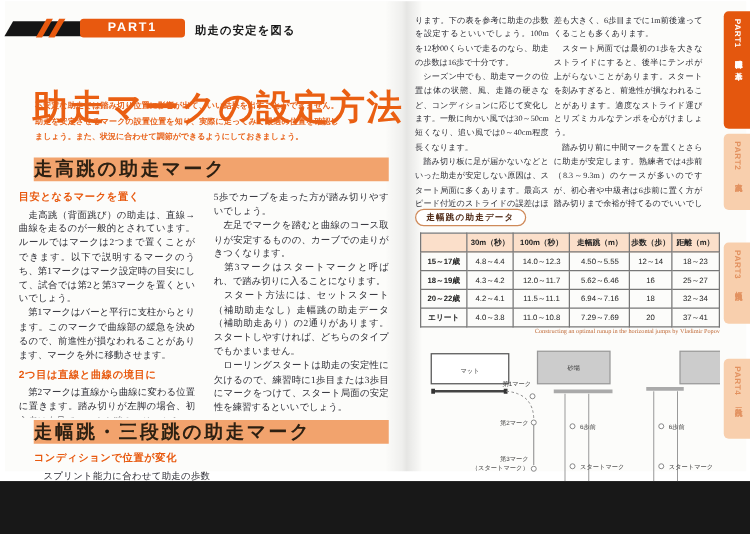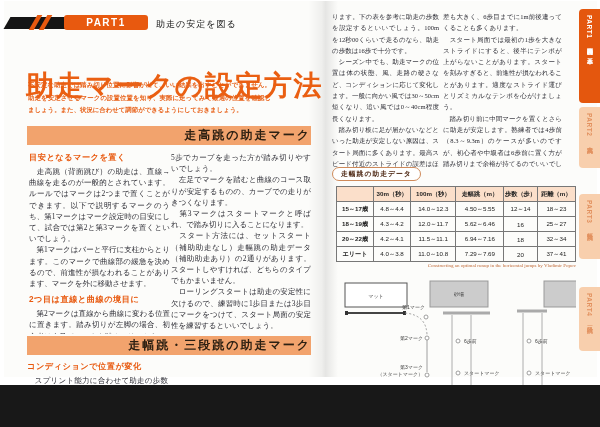--- a/index.html
+++ b/index.html
@@ -10,31 +10,31 @@
   .gutter { position:absolute; left:308px; top:1px; width:30px; bottom:8px;
             background:linear-gradient(90deg, rgba(0,0,0,0) 0%, rgba(0,0,0,0.05) 45%, rgba(0,0,0,0.09) 58%, rgba(0,0,0,0) 100%); }
 
   
   .banner-black { position:absolute; left:7px; top:17px; width:66px; height:12px; background:#151515; transform:skewX(-30deg); }
   .stripe { position:absolute; top:15px; width:5px; height:15px; background:#e8590f; transform:skewX(-30deg); }
   .stripe.s1 { left:33px; } .stripe.s2 { left:43px; }
   .part-badge { position:absolute; left:64px; top:15px; width:84px; height:15px; background:#e8590f;
                 border-radius:3px; color:#fff; font-weight:bold; font-size:10px; text-align:center;
                 line-height:15px; letter-spacing:1.5px; }
-  .part-title { position:absolute; left:156px; top:18px; font-size:9px; font-weight:normal; color:#151515; letter-spacing:1px; }
+  .part-title { position:absolute; left:156px; top:18px; font-size:9px; font-weight:bold; color:#151515; letter-spacing:1px; }
   .page-title { position:absolute; left:26px; top:33px; font-size:28px; font-weight:bold; color:#ea5f12; letter-spacing:1.5px;margin-top:34px; }
   .intro { position:absolute; left:28px; top:79px; width:243px; font-size:6.4px; line-height:12.6px;
            font-weight:bold; color:#e8621a; text-align:justify; }
 
   
   .band { position:absolute; left:27px; width:284px; height:19px; background:#f2a36d; color:#2d2012;
-          font-weight:bold; font-size:12px; text-align:right; line-height:19px; letter-spacing:2px; }
+          font-weight:bold; font-size:15px; text-align:left; line-height:19px; letter-spacing:2px; }
   .band.b1 { top:126px; } .band.b2 { top:336px; }
   .col { position:absolute; overflow:hidden; }
-  .c1a { left:29px;  top:152px; width:141px; height:182px; }
+  .c1a { left:15px;  top:152px; width:141px; height:182px; }
   .c2a { left:171px; top:152px; width:140px; height:182px; }
   .c1b { left:27px;  top:361px; width:141px; height:54px; }
   .c2b { left:171px; top:361px; width:140px; height:54px; }
   .rc1 { left:332px; top:11px; width:107px; height:160px; }
   .rc2 { left:443px; top:11px; width:119px; height:160px; }
   .bp { font-family:"Liberation Serif","DejaVu Serif",serif; font-size:7.5px; line-height:11.2px;
         color:#2b2b33; text-align:justify; }
   .bp-sm { font-family:"Liberation Serif","DejaVu Serif",serif; font-size:6.5px; line-height:11.3px;
            color:#2b2b33; text-align:justify; }
   .sub { font-size:8.2px; font-weight:bold; color:#e8590f; letter-spacing:0.5px; margin:0 0 3px 0; }

